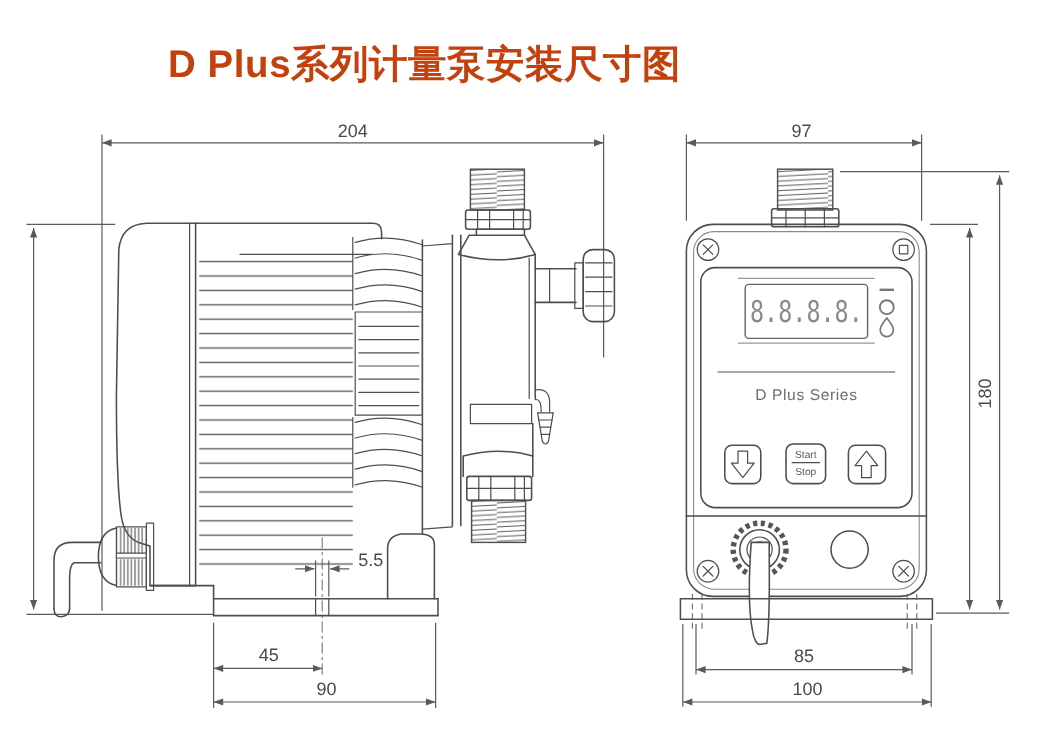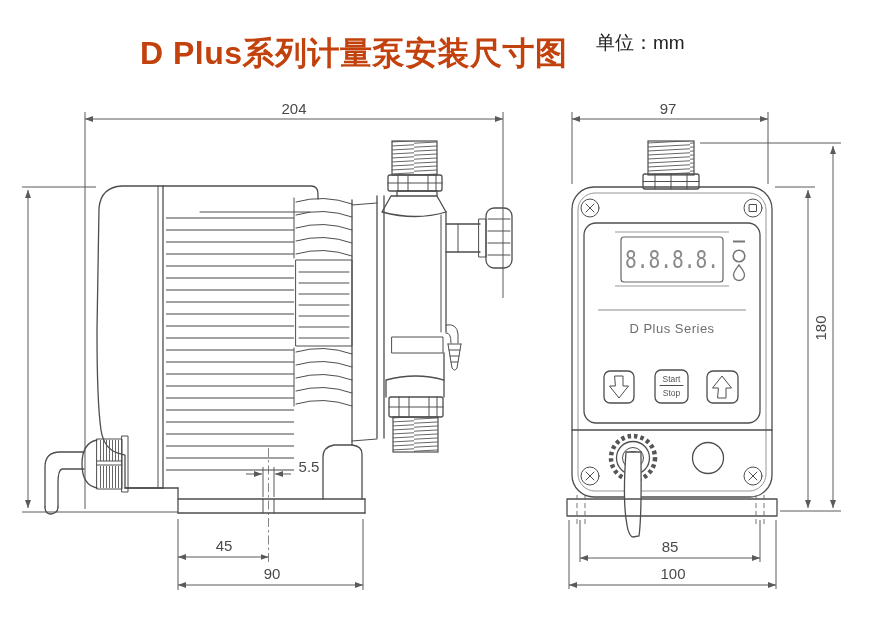--- a/index.html
+++ b/index.html
@@ -20,21 +20,20 @@
   .series{font-size:13px;fill:#6e6e6e;letter-spacing:0.5px;}
   .btxt{font-size:8.5px;fill:#555;}
 </style>
 </head>
 <body>
 
 <div id="page">
 
   <div id="title-row">
     <span id="main-title">D Plus系列计量泵安装尺寸图</span>
-    <span id="unit-label">单位：mm</span>
   </div>
 
   <svg width="879" height="619" viewBox="0 0 879 619" style="position:absolute;left:0;top:0;">
     <defs>
       <marker id="aE" markerUnits="userSpaceOnUse" markerWidth="9" markerHeight="7" refX="8" refY="3" orient="auto">
         <path d="M0,0 L8,3 L0,6 Z" fill="#5a5a5a"></path>
       </marker>
       <marker id="aS" markerUnits="userSpaceOnUse" markerWidth="9" markerHeight="7" refX="0" refY="3" orient="auto">
         <path d="M8,0 L0,3 L8,6 Z" fill="#5a5a5a"></path>
       </marker>

